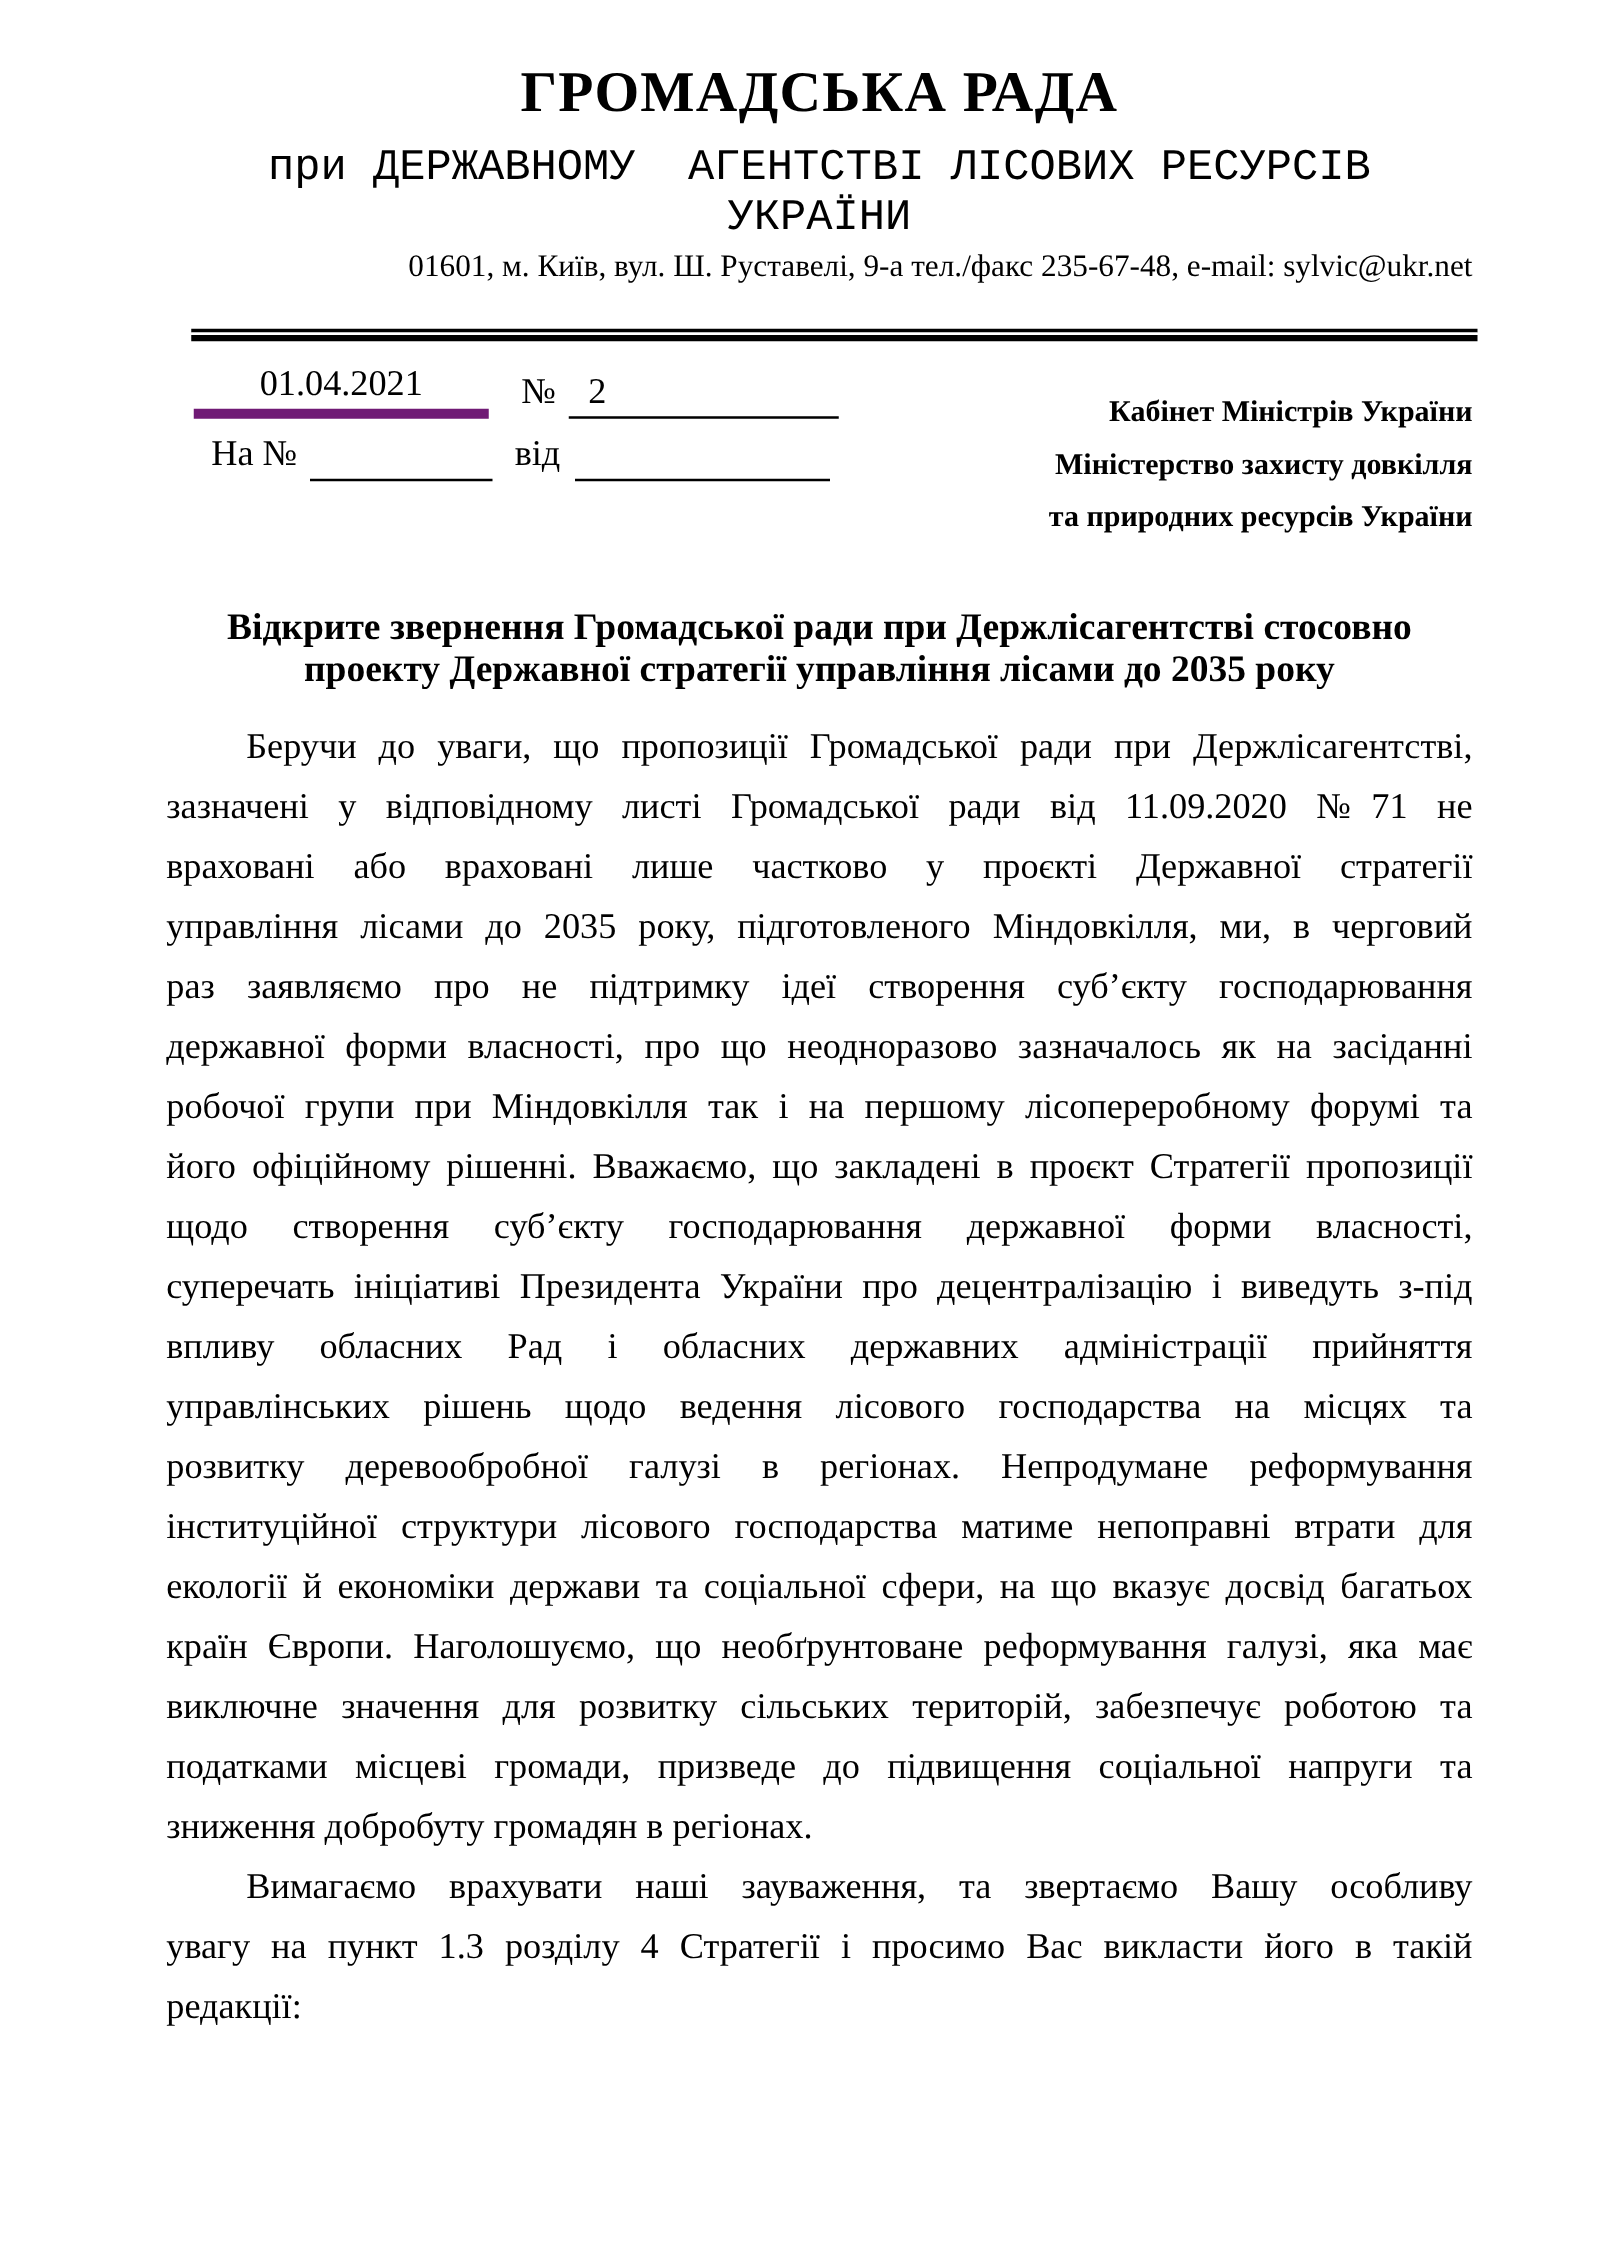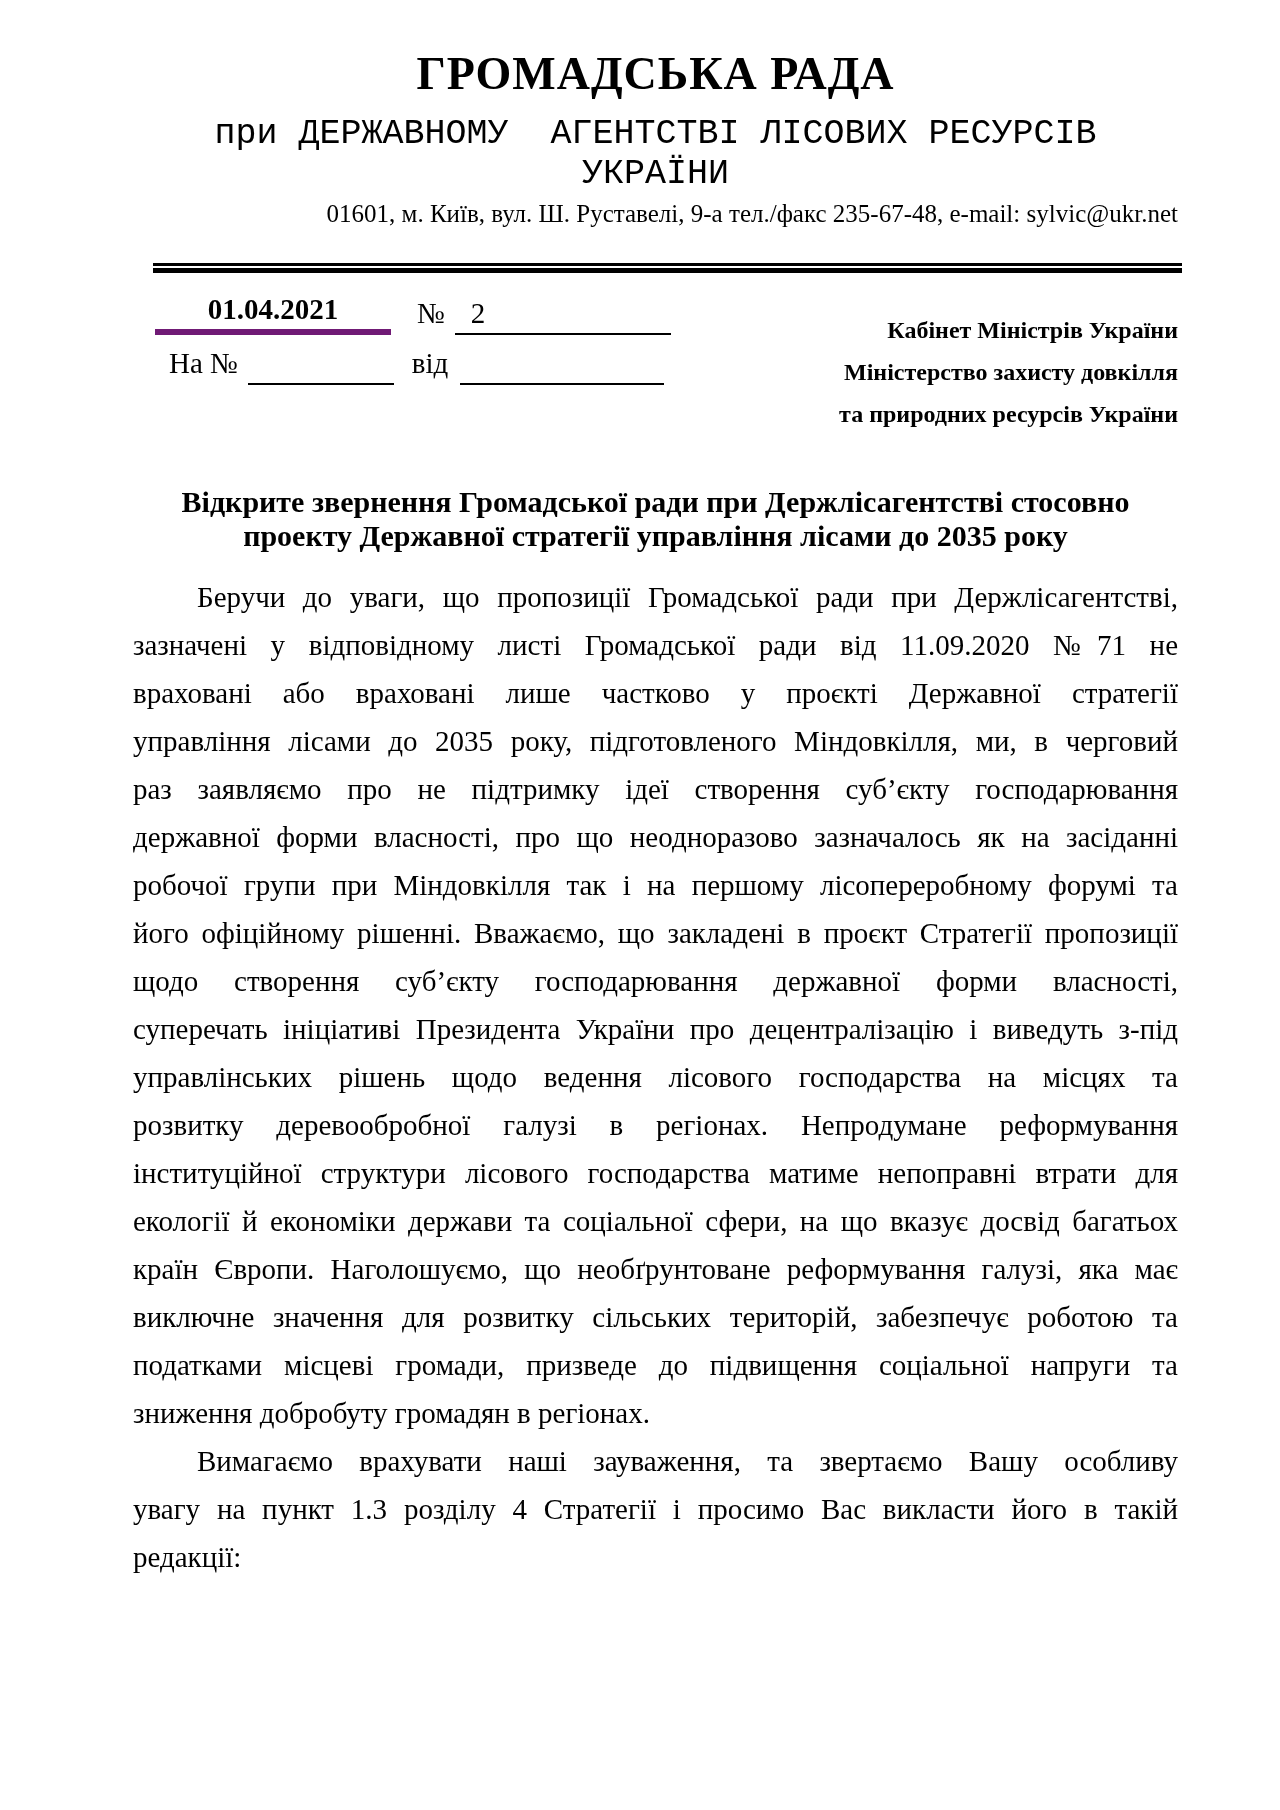--- a/index.html
+++ b/index.html
@@ -45,22 +45,22 @@
   
   .ref {
     position: relative;
     height: 160px;
     margin-top: 16px;
     font-size: 29px;
   }
   .ref-rowA { display: flex; align-items: flex-end; height: 46px; }
   .f-date {
     margin-left: 22px; width: 236px;
-    border-bottom: 6px solid #701a75;
-    text-align: center; padding-bottom: 3px; font-weight: bold;
+    border-bottom: 8px solid #701a75;
+    text-align: center; padding-bottom: 3px;
   }
   .no-sym { margin-left: 26px; padding-bottom: 5px; }
   .f-num {
     margin-left: 10px; width: 200px;
     border-bottom: 2px solid #000;
     padding: 0 0 3px 16px;
   }
   .ref-rowB { display: flex; align-items: flex-end; height: 48px; margin-top: 2px; text-align: right; }
   .na-label { margin-left: 36px; padding-bottom: 5px; }
   .f-empty1 { margin-left: 10px; width: 146px; border-bottom: 2px solid #000; height: 40px; }
@@ -136,20 +136,21 @@
     <div class="bline first">Беручи до уваги, що пропозиції Громадської ради при Держлісагентстві,</div>
     <div class="bline">зазначені у відповідному листі Громадської ради від 11.09.2020 №71 не</div>
     <div class="bline">враховані або враховані лише частково у проєкті Державної стратегії</div>
     <div class="bline">управління лісами до 2035 року, підготовленого Міндовкілля, ми, в черговий</div>
     <div class="bline">раз заявляємо про не підтримку ідеї створення суб’єкту господарювання</div>
     <div class="bline">державної форми власності, про що неодноразово зазначалось як на засіданні</div>
     <div class="bline">робочої групи при Міндовкілля так і на першому лісопереробному форумі та</div>
     <div class="bline">його офіційному рішенні. Вважаємо, що закладені в проєкт Стратегії пропозиції</div>
     <div class="bline">щодо створення суб’єкту господарювання державної форми власності,</div>
     <div class="bline">суперечать ініціативі Президента України про децентралізацію і виведуть з-під</div>
+    <div class="bline">впливу обласних Рад і обласних державних адміністрації прийняття</div>
     <div class="bline">управлінських рішень щодо ведення лісового господарства на місцях та</div>
     <div class="bline">розвитку деревообробної галузі в регіонах. Непродумане реформування</div>
     <div class="bline">інституційної структури лісового господарства матиме непоправні втрати для</div>
     <div class="bline">екології й економіки держави та соціальної сфери, на що вказує досвід багатьох</div>
     <div class="bline">країн Європи. Наголошуємо, що необґрунтоване реформування галузі, яка має</div>
     <div class="bline">виключне значення для розвитку сільських територій, забезпечує роботою та</div>
     <div class="bline">податками місцеві громади, призведе до підвищення соціальної напруги та</div>
     <div class="bline last">зниження добробуту громадян в регіонах.</div>
     <div class="bline first">Вимагаємо врахувати наші зауваження, та звертаємо Вашу особливу</div>
     <div class="bline">увагу на пункт 1.3 розділу 4 Стратегії і просимо Вас викласти його в такій</div>

